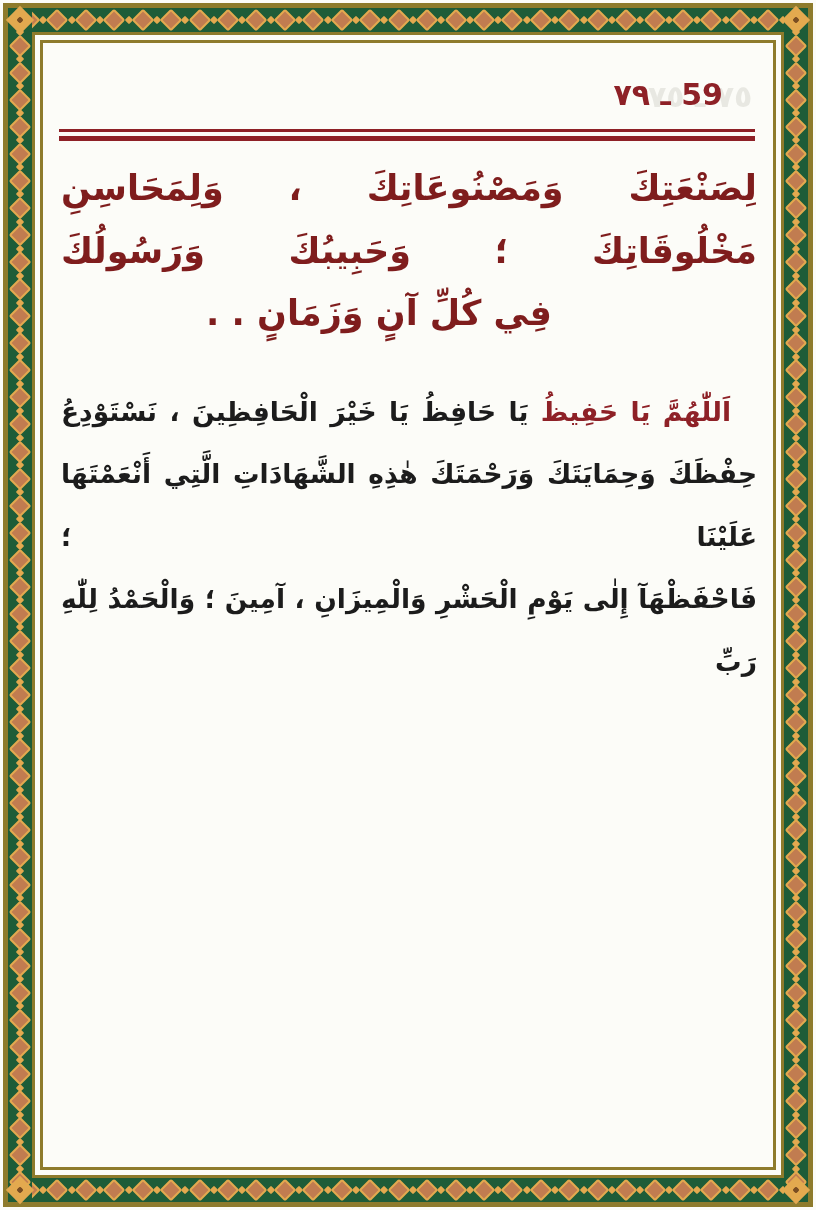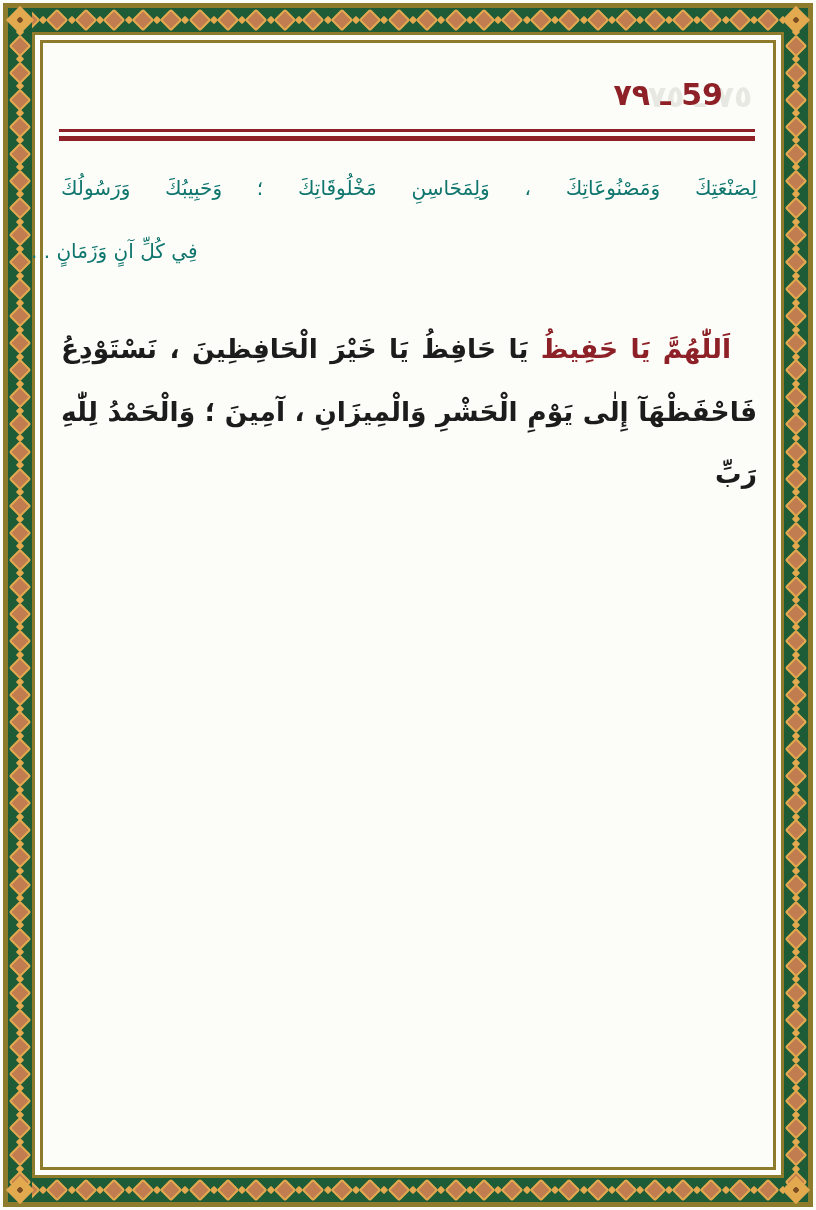--- a/index.html
+++ b/index.html
@@ -32,25 +32,25 @@
     position:absolute; top:36px; left:605px; color:#e8e8e2;
     font-size:30px; font-weight:bold; letter-spacing:2px; z-index:0;
   }
   .header {
     position:relative; z-index:1; display:flex; justify-content:space-between;
     align-items:baseline; margin:28px 50px 0 40px;
     color:#8e2127; font-weight:bold; font-size:30px; line-height:48px;
   }
   .rule { margin:10px 18px 0 16px; border-top:3px solid #8e2127; border-bottom:5px solid #8e2127; height:4px; }
 
-  .para1 { margin:16px 16px 0 18px; color:#0f766e; font-weight:normal; font-size:20px; }
+  .para1 { margin:16px 16px 0 18px; color:#7f1d1d; font-weight:bold; font-size:35px; }
   .para2 { margin:36px 16px 0 18px; color:#1c1c1c; font-weight:bold; font-size:26.5px; }
   .line  { line-height:62.5px; }
   .just  { text-align:justify; text-align-last:justify; text-justify:inter-word; }
-  .line-end-p1 { text-align:left; position:relative; left:-30px; }
+  .line-end-p1 { text-align:center; position:relative; left:-30px; }
   .line-first  { padding-right:26px; }
   .red { color:#8e2127;margin-top:47px; }
   .black { color:#1c1c1c;margin-top:12px; }
 </style>
 </head>
 <body>
 
 <div class="page">
 
   <div class="frame-outer"></div>
@@ -378,18 +378,19 @@
     <div class="para1">
       <div class="line just">لِصَنْعَتِكَ وَمَصْنُوعَاتِكَ ، وَلِمَحَاسِنِ مَخْلُوقَاتِكَ ؛ وَحَبِيبُكَ وَرَسُولُكَ</div>
       <div class="line line-end-p1">فِي كُلِّ آنٍ وَزَمَانٍ . .</div>
     </div>
 
     <div class="para2">
       <div class="line just line-first">
         <span class="red">اَللّٰهُمَّ يَا حَفِيظُ</span>
         <span class="black">يَا حَافِظُ يَا خَيْرَ الْحَافِظِينَ ، نَسْتَوْدِعُ</span>
       </div>
+      <div class="line just">حِفْظَكَ وَحِمَايَتَكَ وَرَحْمَتَكَ هٰذِهِ الشَّهَادَاتِ الَّتِي أَنْعَمْتَهَا عَلَيْنَا ؛</div>
       <div class="line just">فَاحْفَظْهَآ إِلٰى يَوْمِ الْحَشْرِ وَالْمِيزَانِ ، آمِينَ ؛ وَالْحَمْدُ لِلّٰهِ رَبِّ</div>
 
     </div>
 
   </div>
 </div>
 
 </body></html>

